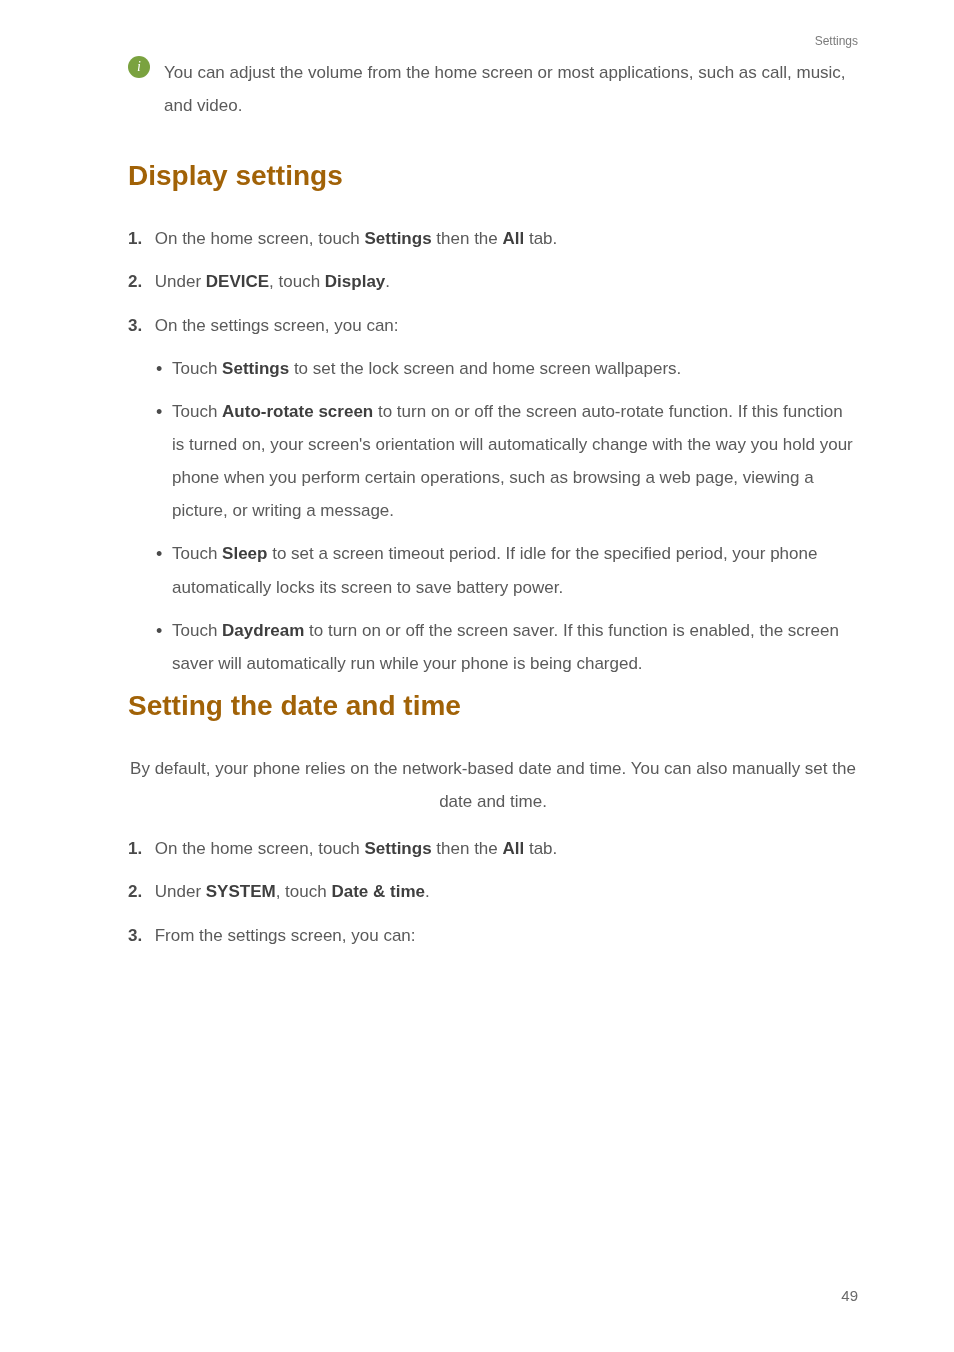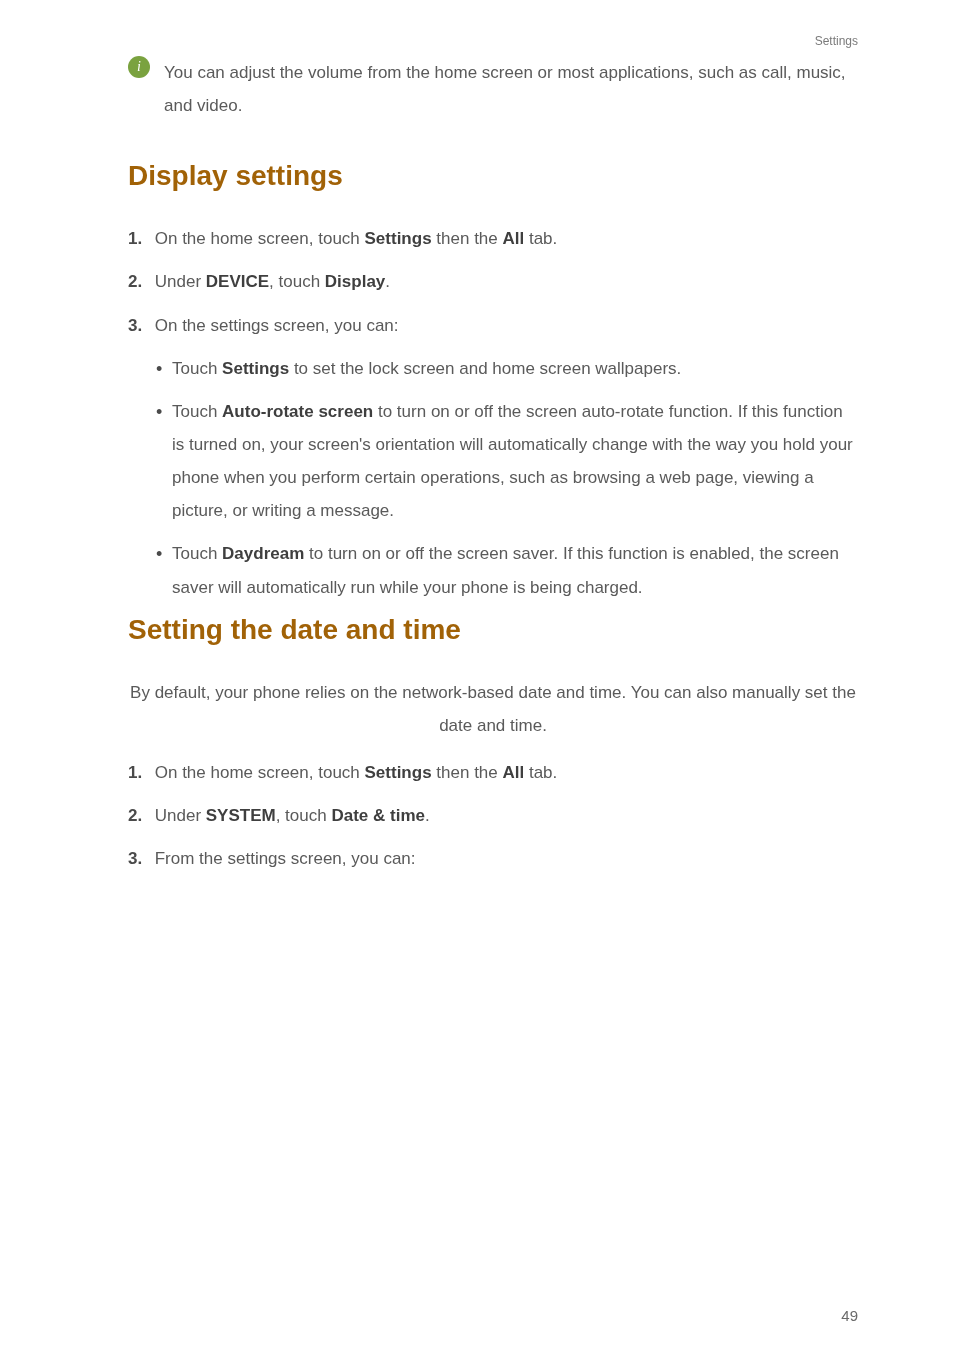--- a/index.html
+++ b/index.html
@@ -84,21 +84,21 @@
     color: #4a4a4a;
   }
   .intro {
     font-size: 17px;
     line-height: 1.95;
     margin-bottom: 14px;
     text-align: center;
   }
   .page-num {
     position: absolute;
-    bottom: 28px;
+    bottom: 48px;
     right: 96px;
     font-size: 15px;
     color: #6a6a6a;
   }
 </style>
 </head>
 <body>
 
 <div class="header-label">Settings</div>
 
@@ -125,20 +125,23 @@
 </div>
 
 <div class="sub-list">
   <div class="sub-item">
     <span>Touch </span><span class="bold">Settings</span><span> to set the lock screen and home screen wallpapers.</span>
   </div>
   <div class="sub-item">
     <span>Touch </span><span class="bold">Auto-rotate screen</span><span> to turn on or off the screen auto-rotate function. If this function is turned on, your screen's orientation will automatically change with the way you hold your phone when you perform certain operations, such as browsing a web page, viewing a picture, or writing a message.</span>
   </div>
   <div class="sub-item">
+    <span>Touch </span><span class="bold">Sleep</span><span> to set a screen timeout period. If idle for the specified period, your phone automatically locks its screen to save battery power.</span>
+  </div>
+  <div class="sub-item">
     <span>Touch </span><span class="bold">Daydream</span><span> to turn on or off the screen saver. If this function is enabled, the screen saver will automatically run while your phone is being charged.</span>
   </div>
 </div>
 
 <h1 class="second">Setting the date and time</h1>
 
 <div class="intro">By default, your phone relies on the network-based date and time. You can also manually set the date and time.</div>
 
 <div class="step">
   <span class="step-num">1.</span>

